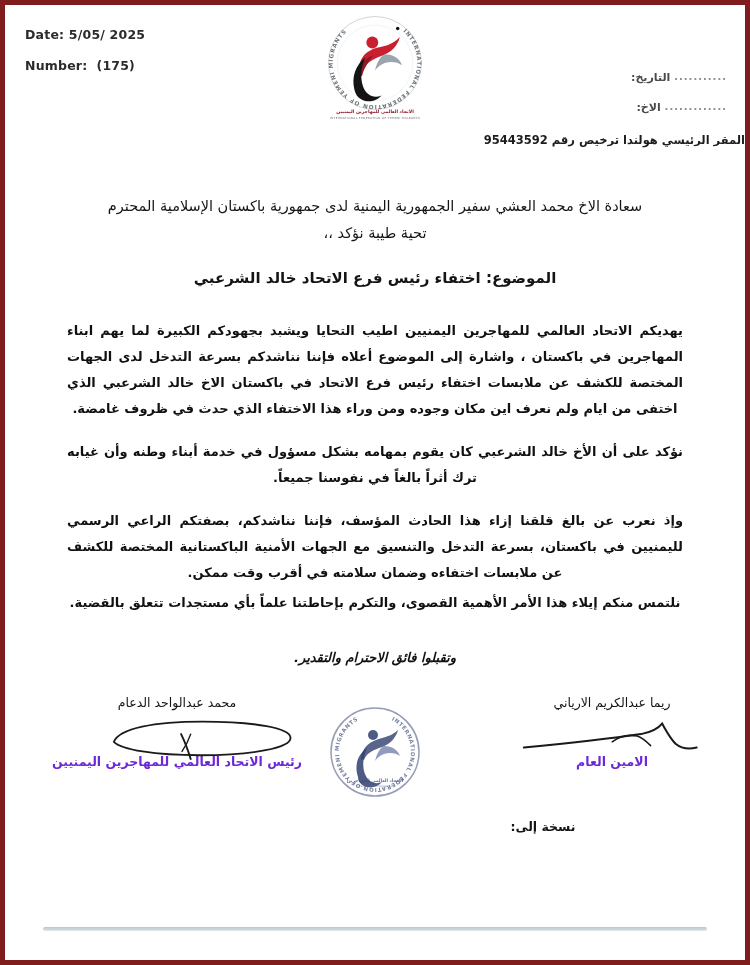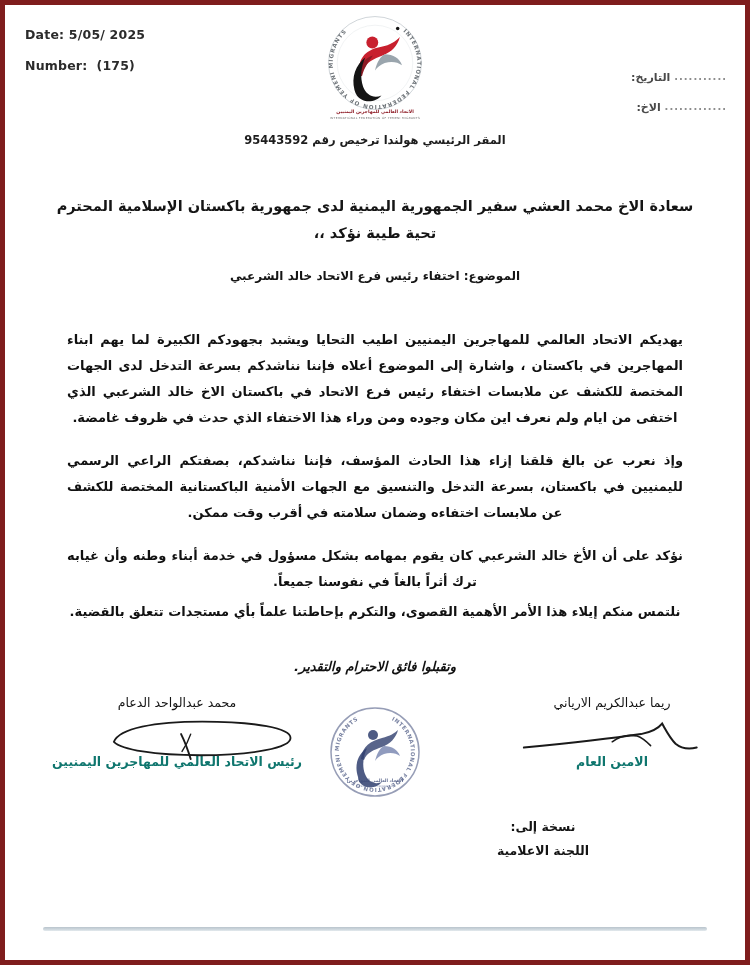--- a/index.html
+++ b/index.html
@@ -101,65 +101,65 @@
     letter-spacing: 0.35px;
     direction: ltr;
     margin-top: 1px;
   }
 
   .license {
     position: absolute;
     top: 128px;
     left: 0;
     right: 0;
-    text-align: center;
+    text-align: right;
     direction: rtl;
     font-size: 11.5px;
     font-weight: 700;
     color: #1d1d1d;
   }
 
   
   .body-area {
     position: absolute;
     top: 150px;
     left: 0;
     right: 0;
     bottom: 0;
     direction: rtl;
   }
 
   .salutation {
     margin: 38px 46px 0 46px;
     text-align: center;
     font-size: 14.5px;
-    font-weight: 700;
+    font-weight: 400;
     line-height: 1.85;
     color: #151515;
   }
   .salutation .l2 { display: block; }
 
   .subject {
     margin: 22px 0 0 0;
     text-align: center;
-    font-size: 12px;
+    font-size: 15px;
     font-weight: 700;
     color: #151515;
   }
 
   .para {
     margin: 17px 62px 0 62px;
     font-size: 13px;
     font-weight: 700;
     line-height: 2.0;
     text-align: justify;
     text-align-last: center;
     color: #111111;
   }
-  .para.p1 { margin-top: 44px; }
+  .para.p1 { margin-top: 31px; }
   .para.tight { margin-top: 4px; }
 
   .closing {
     margin: 34px 0 0 0;
     text-align: center;
     font-size: 13px;
     font-weight: 700;
     color: #111111;
     font-style: italic;
   }
@@ -182,21 +182,21 @@
   .sig-block.left  { left: 22px; width: 300px; }
 
   .sig-name {
     font-size: 12.5px;
     font-weight: 400;
     color: #141414;
   }
   .sig-title {
     font-size: 12.5px;
     font-weight: 700;
-    color: #0f766e;
+    color: #6d28d9;
     margin-top: 44px;
   }
   .sig-scribble {
     position: absolute;
     left: 0; right: 0;
     top: 18px;
     height: 48px;
     pointer-events: none;
   }
 
@@ -298,22 +298,22 @@
   <div class="body-area">
 
     <div class="salutation">
       <span>سعادة الاخ محمد العشي  سفير الجمهورية اليمنية لدى جمهورية باكستان الإسلامية المحترم</span>
       <span class="l2">تحية طيبة نؤكد ،،</span>
     </div>
 
     <div class="subject">الموضوع: اختفاء رئيس فرع الاتحاد خالد الشرعبي</div>
 
     <div class="para p1">يهديكم الاتحاد العالمي للمهاجرين اليمنيين اطيب التحايا ويشبد بجهودكم الكبيرة لما يهم ابناء المهاجرين في باكستان ، واشارة إلى الموضوع أعلاه فإننا نناشدكم  بسرعة التدخل لدى الجهات المختصة للكشف عن ملابسات اختفاء رئيس فرع الاتحاد في باكستان الاخ خالد الشرعبي الذي اختفى من ايام ولم نعرف اين مكان وجوده ومن وراء هذا الاختفاء الذي حدث  في ظروف غامضة.</div>
+    <div class="para">نؤكد على أن الأخ خالد الشرعبي كان يقوم بمهامه بشكل مسؤول في خدمة أبناء وطنه وأن غيابه ترك أثراً بالغاً في نفوسنا جميعاً.</div>
     <div class="para">وإذ نعرب عن بالغ قلقنا إزاء هذا الحادث المؤسف، فإننا نناشدكم، بصفتكم الراعي الرسمي لليمنيين في باكستان، بسرعة التدخل والتنسيق مع الجهات الأمنية الباكستانية المختصة للكشف عن ملابسات اختفاءه وضمان سلامته في أقرب وقت ممكن.</div>
-    <div class="para">نؤكد على أن الأخ خالد الشرعبي كان يقوم بمهامه بشكل مسؤول في خدمة أبناء وطنه وأن غيابه ترك أثراً بالغاً في نفوسنا جميعاً.</div>
     <div class="para tight">نلتمس منكم إيلاء هذا الأمر الأهمية القصوى، والتكرم بإحاطتنا علماً بأي مستجدات تتعلق بالقضية.</div>
 
     <div class="closing">وتقبلوا فائق الاحترام والتقدير.</div>
 
     <div class="sig-row">
 
       <div class="sig-block right">
         <div class="sig-name">ريما عبدالكريم الارياني</div>
         <svg class="sig-scribble" viewBox="0 0 250 50" preserveAspectRatio="xMidYMid meet" aria-hidden="true">
           <path d="M28,36 C70,32 110,28 150,22 C160,20 168,16 172,11 C176,18 180,26 186,32 C192,37 200,38 208,36" fill="none" stroke="#1a1a1a" stroke-width="2.1" stroke-linecap="round"></path>
@@ -349,18 +349,17 @@
                  C106,170 90,174 78,168 C70,164 66,158 66,150 Z" fill="#2f3e6e" opacity="0.85"></path>
         <path d="M118,88 C134,88 146,96 150,108 C142,102 130,100 118,104 C110,107 104,112 100,118
                  C104,102 110,92 118,88 Z" fill="#6b7aa8" opacity="0.75"></path>
         <text x="100" y="160" text-anchor="middle" font-size="9" font-weight="bold" fill="#3f4d7a" opacity="0.8" direction="rtl" font-family="'DejaVu Sans','Liberation Sans',sans-serif">الاتحاد العالمي للمهاجرين</text>
         <text x="100" y="170" text-anchor="middle" font-size="5" fill="#5d6b96" opacity="0.7" font-family="'DejaVu Sans','Liberation Sans',sans-serif">INTERNATIONAL FEDERATION</text>
       </svg>
     </div>
 
     <div class="cc">
       <div class="cc-head">نسخة إلى:</div>
-      <div>اللجنة الاعلامية</div>
     </div>
   </div>
 
   <div class="bottom-rule"></div>
 </div>
 
 </body></html>

